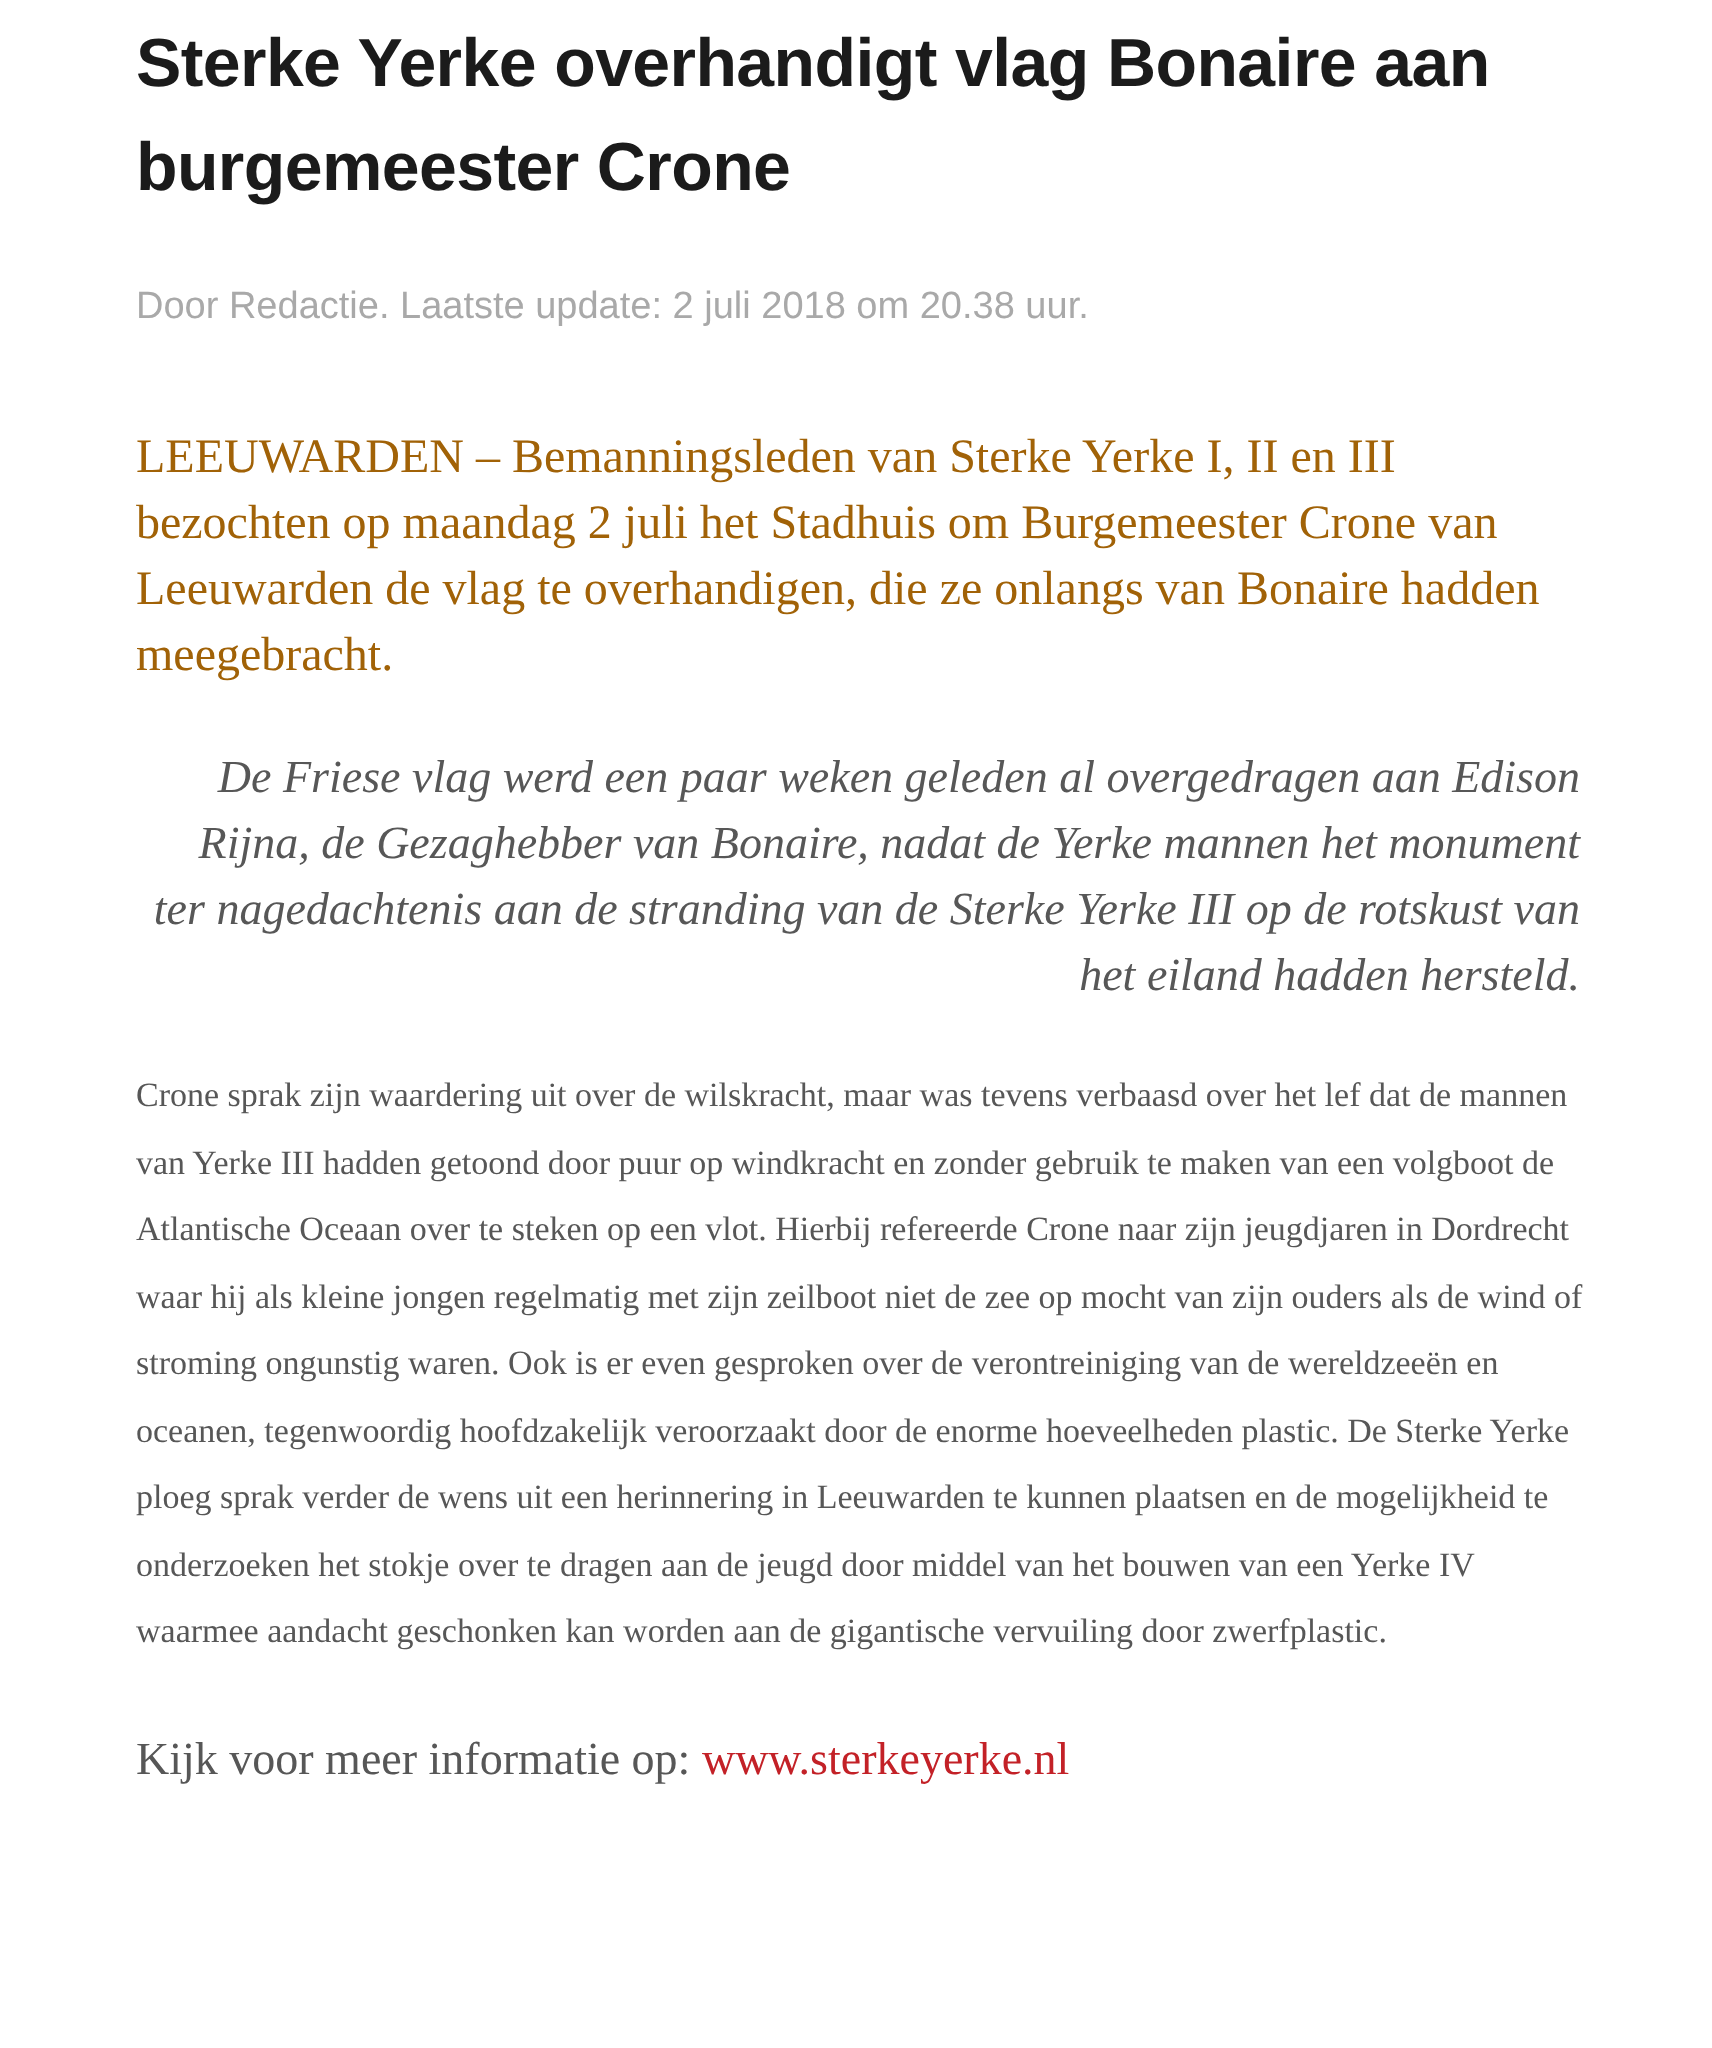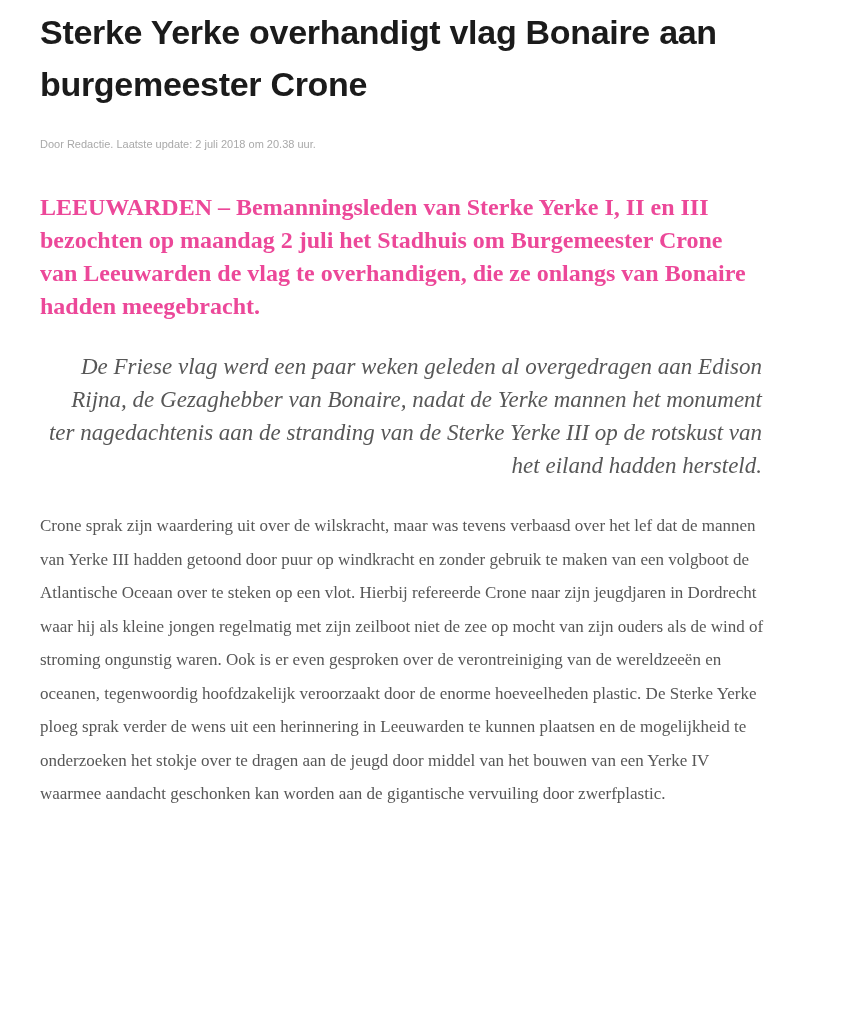--- a/index.html
+++ b/index.html
@@ -5,47 +5,47 @@
   html, body {
     margin: 0;
     padding: 0;
     background: #ffffff;
     width: 856px;
   }
   .page {
     box-sizing: border-box;
     width: 856px;
     min-height: 1024px;
-    padding: 6px 64px 20px 40px;
+    padding: 6px 64px 20px 68px;
     background: #ffffff;
   }
   .article-title {
     font-family: "Liberation Sans", sans-serif;
     font-weight: 700;
     font-size: 34px;
     line-height: 52px;
     letter-spacing: -0.3px;
     color: #1b1b1b;
     margin: 0;
     max-width: 700px;
   }
   .byline {
     font-family: "Liberation Sans", sans-serif;
-    font-size: 11px;
+    font-size: 19px;
     line-height: 20px;
     color: #a9a9a9;
-    margin: 24px 0 0 0;
+    margin: 34px 0 0 0;
   }
   .lead {
     font-family: "Liberation Serif", "DejaVu Serif", serif;
-    font-weight: 700;
+    font-weight: 400;
     font-size: 24px;
     line-height: 33px;
-    color: #ec4899;
-    margin: 37px 0 0 0;
+    color: #a16207;
+    margin: 49px 0 0 0;
     max-width: 722px;
   }
   .intro {
     font-family: "Liberation Serif", "DejaVu Serif", serif;
     font-style: italic;
     font-size: 23px;
     line-height: 33px;
     color: #575757;
     margin: 27px 0 0 0;
     max-width: 722px;
@@ -79,13 +79,16 @@
   <h1 class="article-title">Sterke Yerke overhandigt vlag Bonaire aan burgemeester Crone</h1>
 
   <p class="byline">Door Redactie. Laatste update: 2 juli 2018 om 20.38 uur.</p>
 
   <p class="lead">LEEUWARDEN – Bemanningsleden van Sterke Yerke I, II en III bezochten op maandag 2 juli het Stadhuis om Burgemeester Crone van Leeuwarden de vlag te overhandigen, die ze onlangs van Bonaire hadden meegebracht.</p>
 
   <p class="intro">De Friese vlag werd een paar weken geleden al overgedragen aan Edison Rijna, de Gezaghebber van Bonaire, nadat de Yerke mannen het monument ter nagedachtenis aan de stranding van de Sterke Yerke III op de rotskust van het eiland hadden hersteld.</p>
 
   <p class="body-text">Crone sprak zijn waardering uit over de wilskracht, maar was tevens verbaasd over het lef dat de mannen van Yerke III hadden getoond door puur op windkracht en zonder gebruik te maken van een volgboot de Atlantische Oceaan over te steken op een vlot. Hierbij refereerde Crone naar zijn jeugdjaren in Dordrecht waar hij als kleine jongen regelmatig met zijn zeilboot niet de zee op mocht van zijn ouders als de wind of stroming ongunstig waren. Ook is er even gesproken over de verontreiniging van de wereldzeeën en oceanen, tegenwoordig hoofdzakelijk veroorzaakt door de enorme hoeveelheden plastic. De Sterke Yerke ploeg sprak verder de wens uit een herinnering in Leeuwarden te kunnen plaatsen en de mogelijkheid te onderzoeken het stokje over te dragen aan de jeugd door middel van het bouwen van een Yerke IV waarmee aandacht geschonken kan worden aan de gigantische vervuiling door zwerfplastic.</p>
 
+  <p class="footer-line">
+    <span>Kijk voor meer informatie op: </span><a href="#">www.sterkeyerke.nl</a>
+  </p>
 </main>
 
 </body></html>

